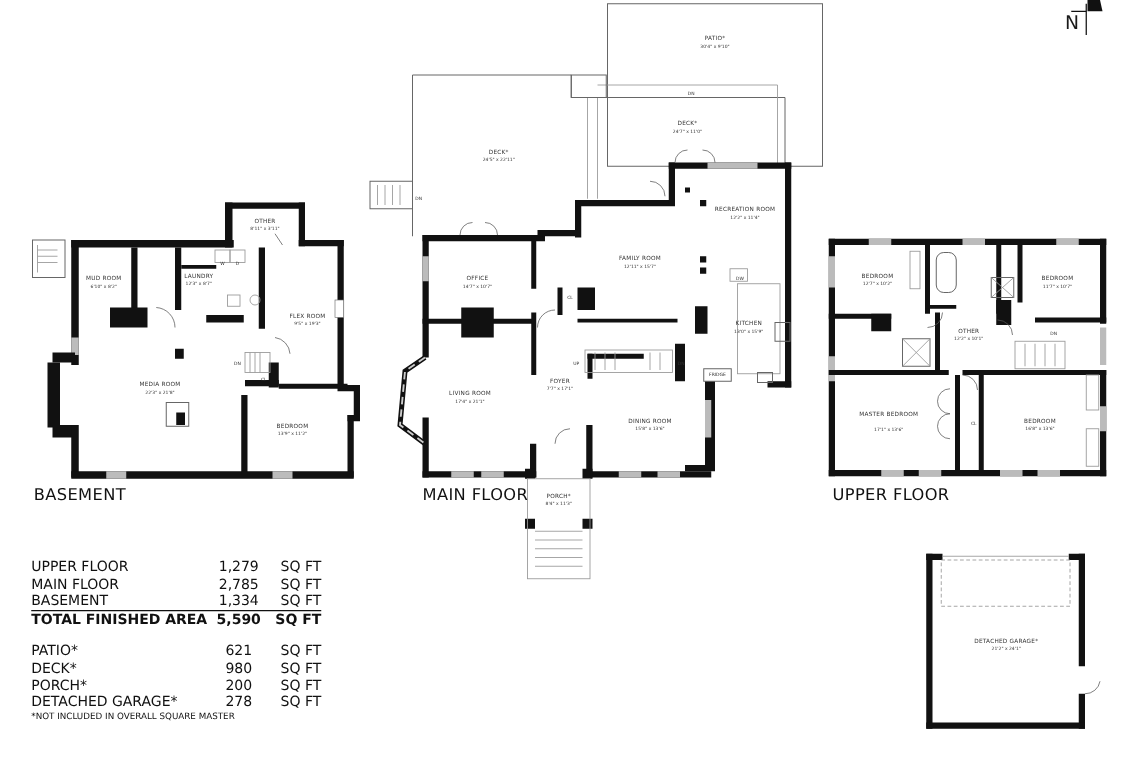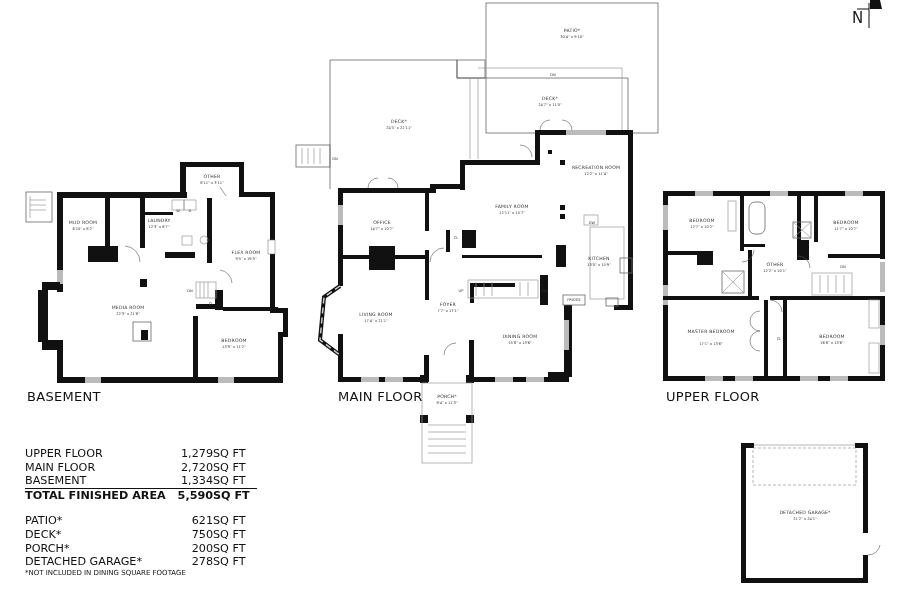--- a/index.html
+++ b/index.html
@@ -9,22 +9,22 @@
   .thin{fill:none;stroke:#666;stroke-width:0.8;}
   .thin2{fill:none;stroke:#999;stroke-width:0.7;}
   .win{fill:#bbb;}
   .door{fill:none;stroke:#555;stroke-width:0.6;}
   .rl{font-family:"DejaVu Sans",sans-serif;font-size:4.6px;fill:#333;text-anchor:middle;letter-spacing:0.2px;}
   .tiny{font-family:"DejaVu Sans",sans-serif;font-size:3.6px;fill:#333;text-anchor:middle;}
   .floor-title{position:absolute;font-family:"DejaVu Sans",sans-serif;font-size:13px;letter-spacing:0.3px;color:#111;}
   .summary{position:absolute;left:25px;top:447px;width:232px;font-family:"DejaVu Sans",sans-serif;font-size:11.2px;color:#111;}
   .srow{display:flex;height:13.6px;line-height:13.6px;}
   .srow .lbl{flex:1;}
-  .srow .val{width:44px;text-align:right;}
-  .srow .unit{width:44px;}
+  .srow .val{width:44px;text-align:center;}
+  .srow .unit{width:44px;text-align:right;}
   .srow.total{font-weight:bold;border-top:1.5px solid #111;}
   .gap{height:12px;}
   .note{font-size:7px;line-height:8px;}
   .north{position:absolute;left:852px;top:9px;font-family:"DejaVu Sans",sans-serif;font-size:15px;}
 </style>
 </head>
 <body>
 
 <div>
   <svg width="910" height="606" style="pointer-events:none">
@@ -320,48 +320,48 @@
 <div class="floor-title" style="left:666px;top:389px;">UPPER FLOOR</div>
 
 <div class="summary">
   <div class="srow">
     <span class="lbl">UPPER FLOOR</span>
     <span class="val">1,279</span>
     <span class="unit">SQ FT</span>
   </div>
   <div class="srow">
     <span class="lbl">MAIN FLOOR</span>
-    <span class="val">2,720</span>
+    <span class="val">2,785</span>
     <span class="unit">SQ FT</span>
   </div>
   <div class="srow">
     <span class="lbl">BASEMENT</span>
     <span class="val">1,334</span>
     <span class="unit">SQ FT</span>
   </div>
   <div class="srow total">
     <span class="lbl">TOTAL FINISHED AREA</span>
     <span class="val">5,590</span>
     <span class="unit">SQ FT</span>
   </div>
   <div class="gap"></div>
   <div class="srow">
     <span class="lbl">PATIO*</span>
     <span class="val">621</span>
     <span class="unit">SQ FT</span>
   </div>
   <div class="srow">
     <span class="lbl">DECK*</span>
-    <span class="val">750</span>
+    <span class="val">980</span>
     <span class="unit">SQ FT</span>
   </div>
   <div class="srow">
     <span class="lbl">PORCH*</span>
     <span class="val">200</span>
     <span class="unit">SQ FT</span>
   </div>
   <div class="srow">
     <span class="lbl">DETACHED GARAGE*</span>
     <span class="val">278</span>
     <span class="unit">SQ FT</span>
   </div>
-  <div class="note">*NOT INCLUDED IN DINING SQUARE FOOTAGE</div>
+  <div class="note">*NOT INCLUDED IN OVERALL SQUARE MASTER</div>
 </div>
 
 </body></html>

